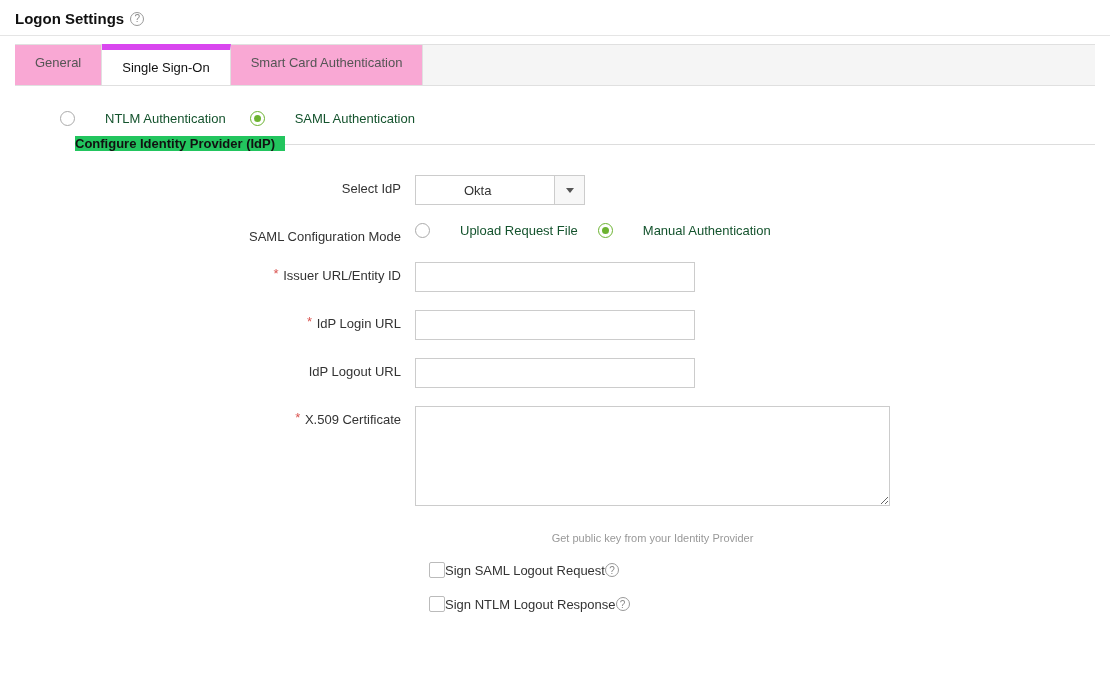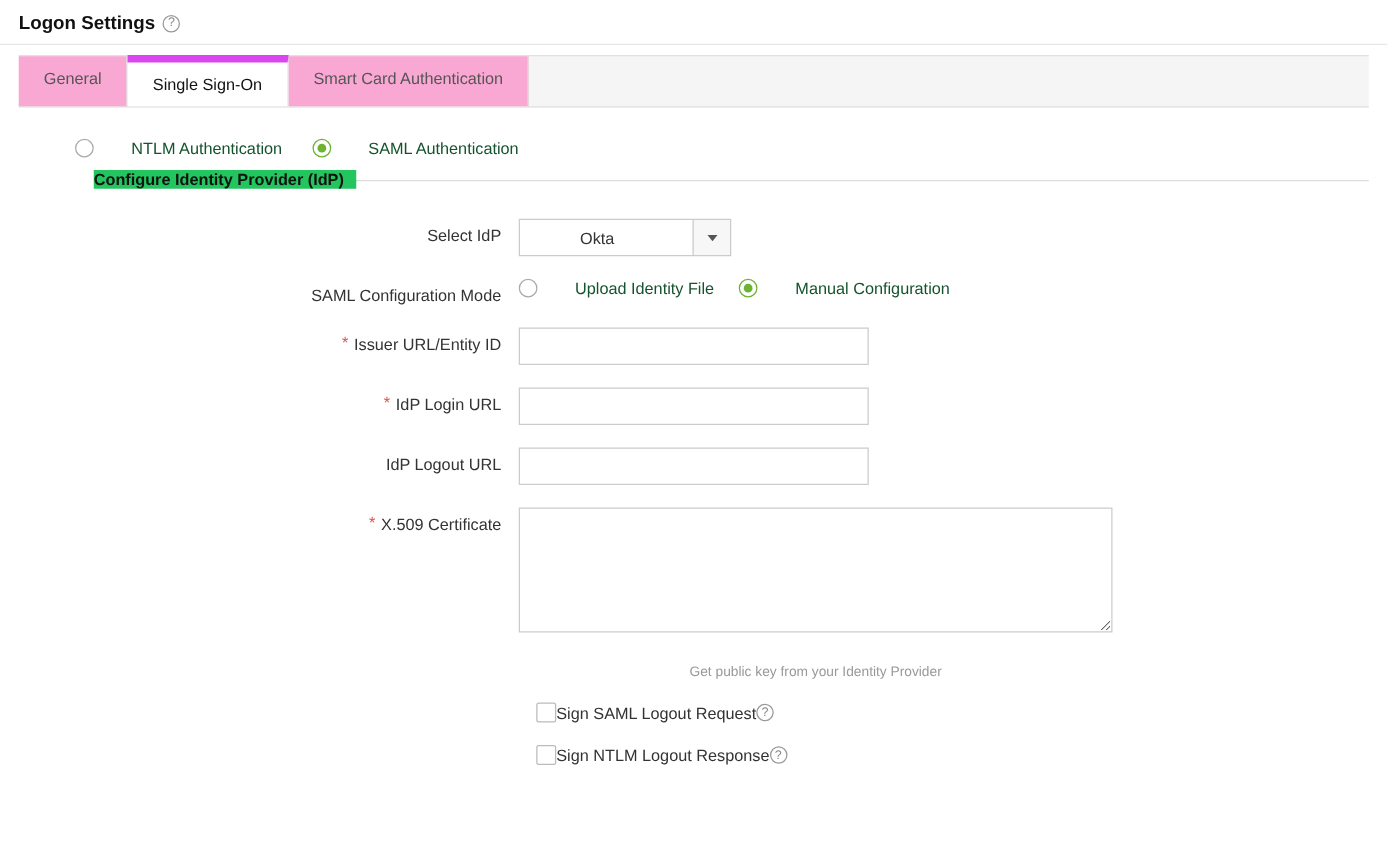--- a/index.html
+++ b/index.html
@@ -280,25 +280,25 @@
             </div>
         </div>
       </div>
     </div>
 
     <div class="form-row">
       <div class="form-label">SAML Configuration Mode</div>
       <div class="form-control">
         <div class="radio-group">
           <span class="radio"></span>
-          <span class="radio-label">Upload Identity File</span>
+          <span class="radio-label">Upload Request File</span>
         </div>
         <div class="radio-group">
           <span class="radio selected"></span>
-          <span class="radio-label">Manual Configuration</span>
+          <span class="radio-label">Manual Authentication</span>
         </div>
       </div>
     </div>
 
     <div class="form-row">
       <div class="form-label required">Issuer URL/Entity ID</div>
       <div class="form-control">
         <input class="text-input" type="text" value="" style="">
       </div>
     </div>

